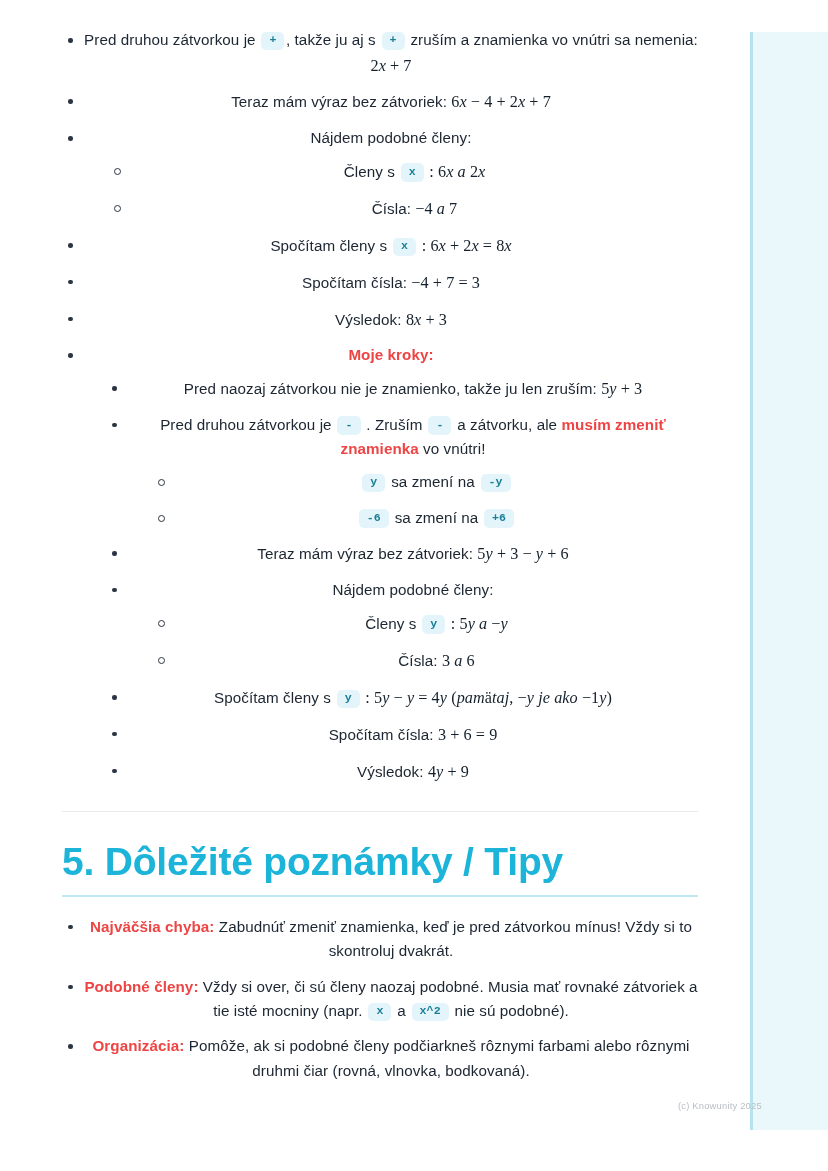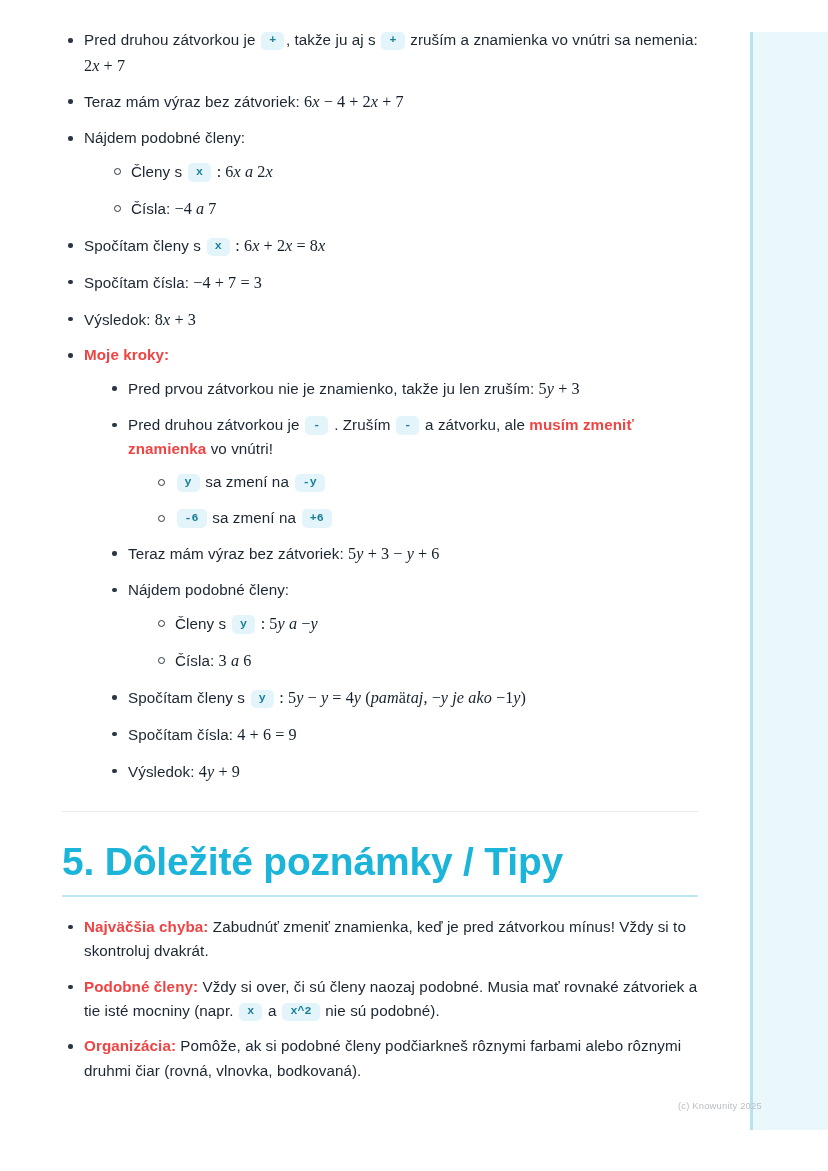--- a/index.html
+++ b/index.html
@@ -39,21 +39,21 @@
     padding: 0;
     list-style: none;
   }
   ul.lvl1 > li, ul.lvl2 > li, ul.lvl3 > li {
     position: relative;
     font-size: 15.2px;
     line-height: 1.62;
     color: #1c2632;
     letter-spacing: .005em;
   }
-  ul.lvl1 > li { padding-left: 22px; margin-bottom: 10.5px; }
+  ul.lvl1 > li { padding-left: 22px; margin-bottom: 10.5px; text-align: center; }
   ul.lvl2 > li { padding-left: 22px; margin-bottom: 10.5px; }
   ul.lvl3 > li { padding-left: 22px; margin-bottom: 11px; }
 
   ul.lvl1 > li::before,
   ul.lvl2 > li::before {
     content: "";
     position: absolute;
     left: 6px;
     top: 10px;
     width: 4.5px; height: 4.5px;
@@ -194,21 +194,21 @@
   </ul>
 
 
   <ul class="lvl1">
     <li>
       <b>Moje kroky:</b>
 
       <ul class="lvl2 nested">
 
         <li>
-          <span>Pred prvou zátvorkou nie je znamienko, takže ju len zruším: </span><span class="math">5<i>y</i> + 3</span>
+          <span>Pred naozaj zátvorkou nie je znamienko, takže ju len zruším: </span><span class="math">5<i>y</i> + 3</span>
         </li>
 
         <li>
           <span>Pred druhou zátvorkou je </span><code class="chip">-</code><span> . Zruším </span><code class="chip">-</code><span> a zátvorku, ale </span><b>musím zmeniť znamienka</b><span> vo vnútri!</span>
 
           <ul class="lvl3 nested">
             <li>
               <code class="chip">y</code><span> sa zmení na </span><code class="chip">-y</code>
             </li>
             <li>
@@ -231,21 +231,21 @@
               <span>Čísla: </span><span class="math">3 <i>a</i> 6</span>
             </li>
           </ul>
         </li>
 
         <li>
           <span>Spočítam členy s </span><code class="chip">y</code><span class="math"> : </span><span class="math">5<i>y</i> − <i>y</i> = 4<i>y</i> (<i>p</i><i>a</i><i>m</i>ä<i>t</i><i>a</i><i>j</i>, −<i>y</i> <i>j</i><i>e</i> <i>a</i><i>k</i><i>o</i> −1<i>y</i>)</span>
         </li>
 
         <li>
-          <span>Spočítam čísla: </span><span class="math">4 + 6 = 9</span>
+          <span>Spočítam čísla: </span><span class="math">3 + 6 = 9</span>
         </li>
 
         <li>
           <span>Výsledok: </span><span class="math">4<i>y</i> + 9</span>
         </li>
       </ul>
     </li>
   </ul>
 
   <hr class="rule">

